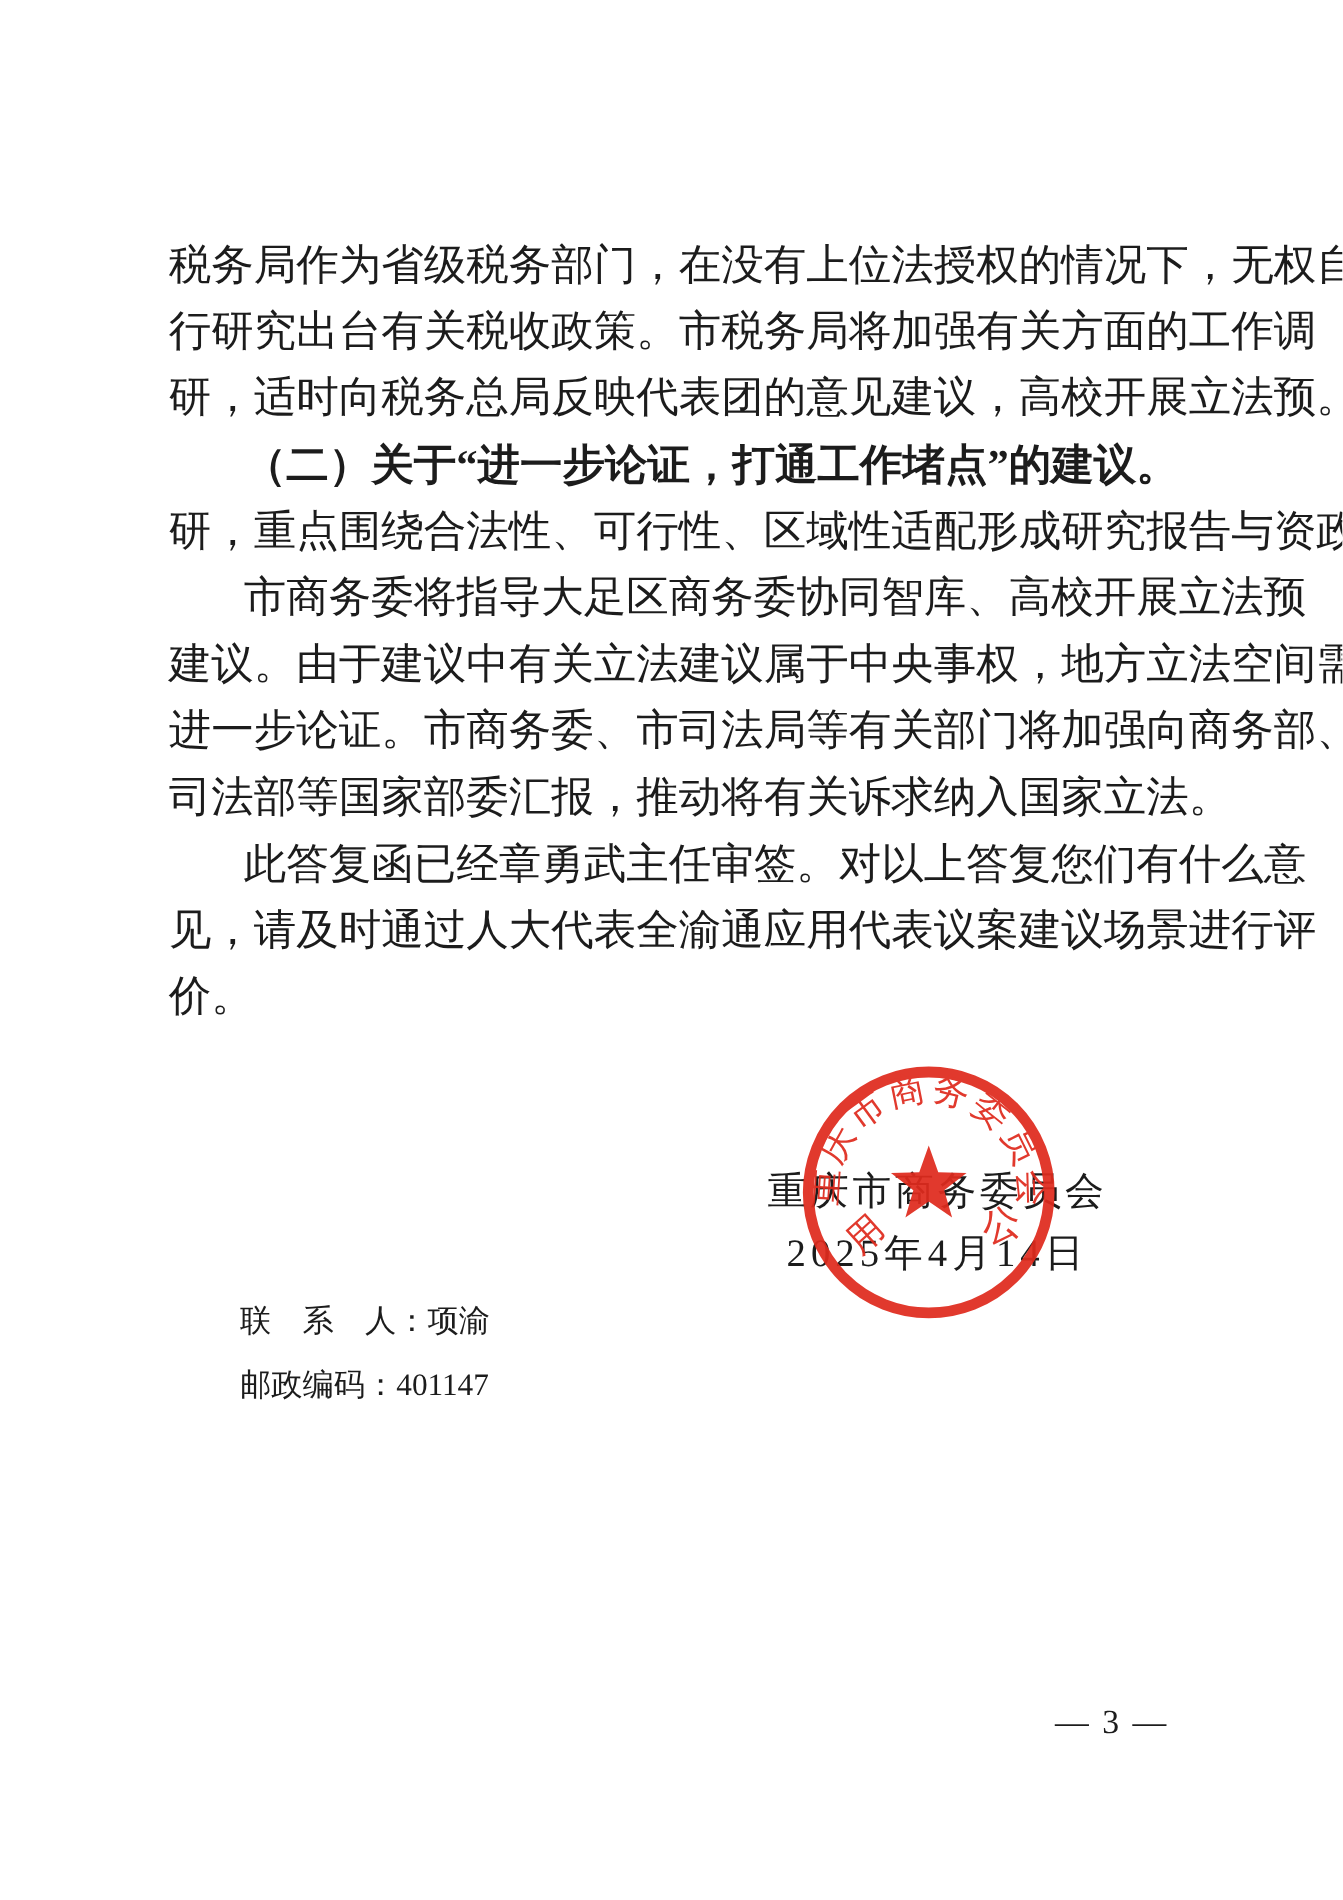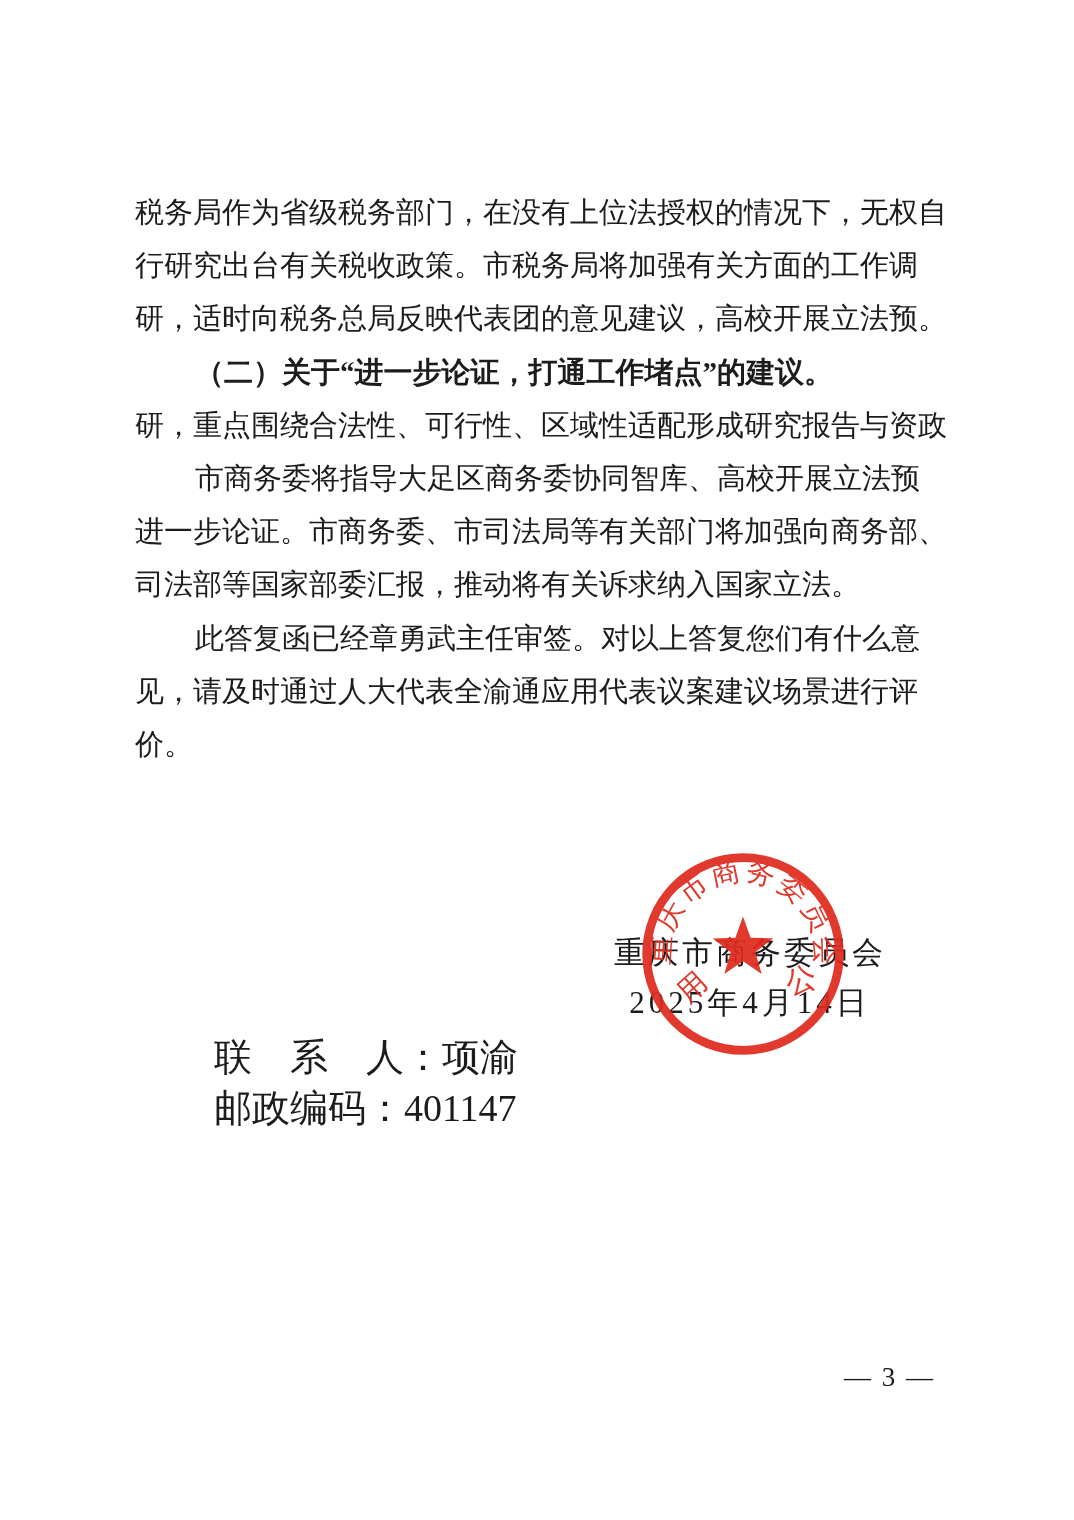--- a/index.html
+++ b/index.html
@@ -8,60 +8,61 @@
     width:1074px;height:1520px;
     background:#ffffff;
     overflow:hidden;
     font-family:"Liberation Serif","DejaVu Serif",serif;
     color:#1c1c1c;
   }
   .body-text{
     position:absolute;left:135px;top:186px;width:808px;
   }
   .line{
-    font-size:29px;
+    font-size:34px;
     line-height:53.2px;
     height:53.2px;
     white-space:nowrap;
     letter-spacing:0px;
   }
   .line.indent{padding-left:60px;}
   .line.bold{font-weight:bold;}
   .sign-block{
     position:absolute;left:580px;top:928px;width:340px;
     text-align:center;z-index:1;
   }
   .sign-org{font-size:31px;letter-spacing:3px;line-height:50px;height:50px;white-space:nowrap;}
   .sign-date{font-size:31px;letter-spacing:4px;line-height:50px;height:50px;white-space:nowrap;}
   .seal{
     position:absolute;left:637px;top:848px;width:212px;height:212px;
     z-index:5;opacity:0.93;
   }
   .contact{
-    position:absolute;left:214px;top:1032px;
-    font-size:38px;
+    position:absolute;left:192px;top:1032px;
+    font-size:25px;
   }
   .contact-row{height:51px;line-height:51px;white-space:nowrap;}
   .page-num{
     position:absolute;right:139px;top:1362px;
     font-size:27px;letter-spacing:2px;white-space:nowrap;
   }
 </style>
 </head>
 <body>
 
 <div class="page">
 
   <div class="body-text">
       <div class="line">税务局作为省级税务部门，在没有上位法授权的情况下，无权自</div>
       <div class="line">行研究出台有关税收政策。市税务局将加强有关方面的工作调</div>
       <div class="line">研，适时向税务总局反映代表团的意见建议，高校开展立法预。</div>
       <div class="line indent bold">（二）关于“进一步论证，打通工作堵点”的建议。</div>
       <div class="line">研，重点围绕合法性、可行性、区域性适配形成研究报告与资政</div>
       <div class="line indent">市商务委将指导大足区商务委协同智库、高校开展立法预</div>
+      <div class="line">建议。由于建议中有关立法建议属于中央事权，地方立法空间需</div>
       <div class="line">进一步论证。市商务委、市司法局等有关部门将加强向商务部、</div>
       <div class="line">司法部等国家部委汇报，推动将有关诉求纳入国家立法。</div>
       <div class="line indent">此答复函已经章勇武主任审签。对以上答复您们有什么意</div>
       <div class="line">见，请及时通过人大代表全渝通应用代表议案建议场景进行评</div>
       <div class="line">价。</div>
     </div>
 
   <div class="sign-block">
     <div class="sign-org">重庆市商务委员会</div>
     <div class="sign-date">2025年4月14日</div>

